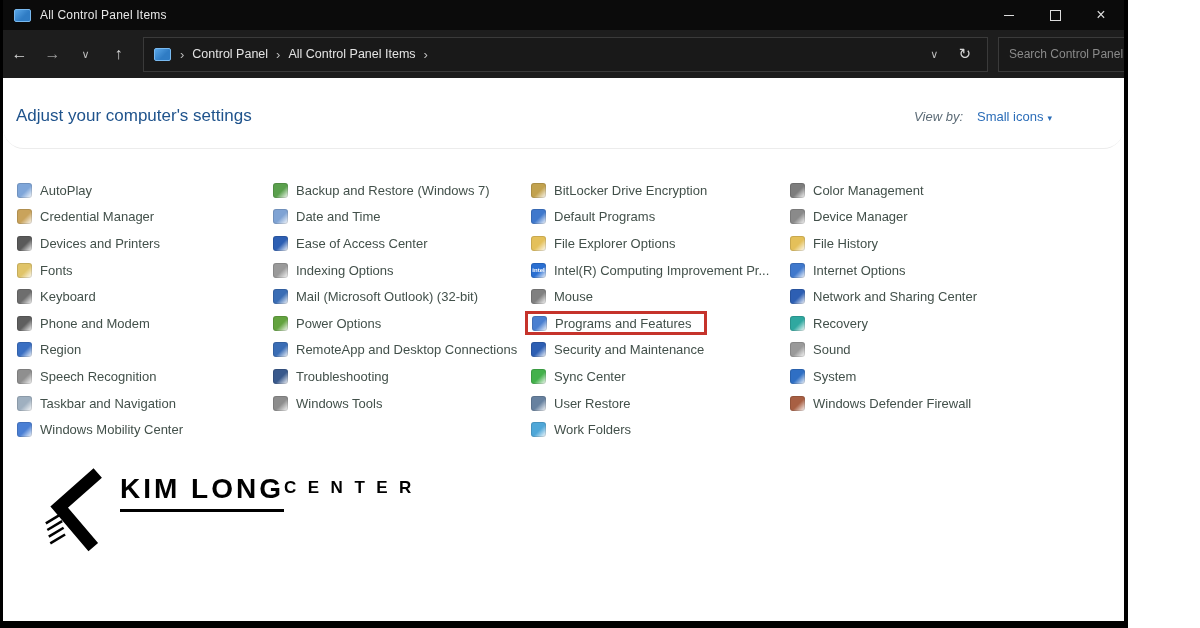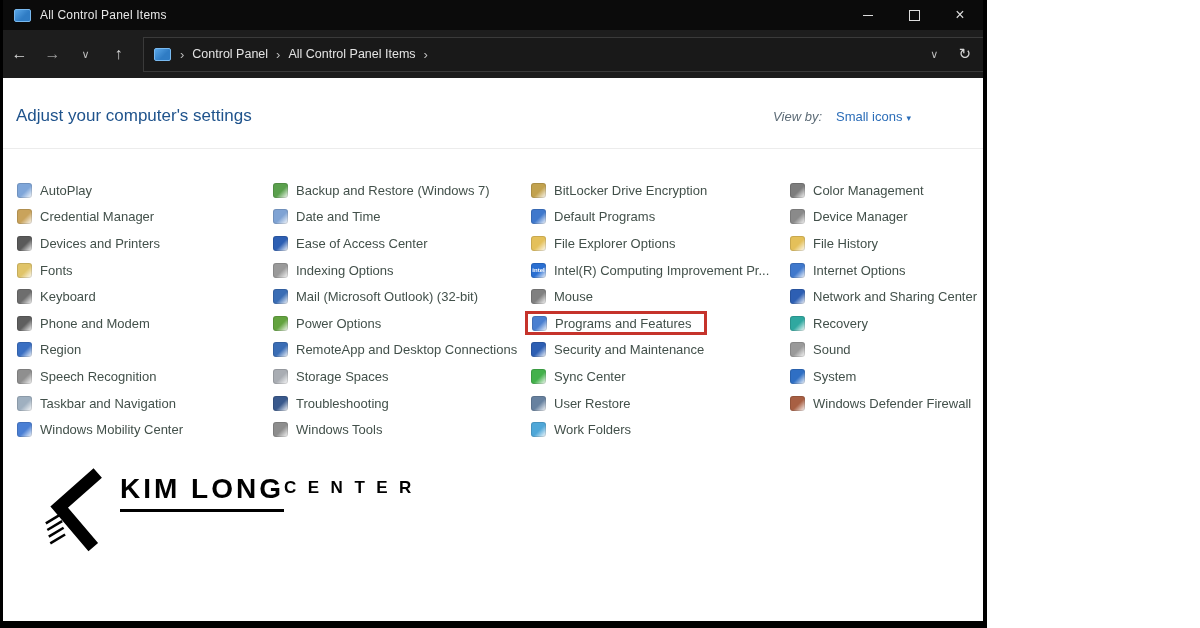--- a/index.html
+++ b/index.html
@@ -1,17 +1,17 @@
 <!DOCTYPE html>
 <html><head>
 <meta charset="utf-8">
 <style>
   html,body{margin:0;padding:0;}
   body{font-family:"Liberation Sans","DejaVu Sans",sans-serif; width:1200px; height:628px; overflow:hidden;}
-  .stage{position:relative;width:972px;height:628px;background:#000;padding-left:15px;}
+  .stage{position:relative;width:1128px;height:628px;background:#000;}
   .window{position:absolute;left:3px;top:0;right:4px;bottom:7px;background:#fff;overflow:hidden;}
 
   
   .titlebar{position:absolute;left:0;top:0;right:0;height:30px;background:#0b0b0b;display:flex;align-items:center;}
   .app-icon{width:17px;height:13px;border-radius:2px;margin:0 9px 0 11px;
     background:linear-gradient(135deg,#5aa7e8 0%,#2f7cc4 60%);border:1px solid #79b9ef;box-sizing:border-box;}
   .title-text{color:#e8e8e8;font-size:12px;letter-spacing:.2px;}
   .win-controls{margin-left:auto;display:flex;height:100%;}
   .win-btn{width:46px;height:100%;display:flex;align-items:center;justify-content:center;color:#dcdcdc;font-size:13px;}
   .glyph-min{display:block;width:10px;height:1px;background:#dcdcdc;}
@@ -35,21 +35,21 @@
     margin-left:10px;width:190px;box-sizing:border-box;}
   .searchbox input{flex:1;background:transparent;border:none;outline:none;color:#fca5a5;
     font-size:12px;padding:0 4px 0 10px;font-family:"Liberation Sans",sans-serif;}
   .searchbox input::placeholder{color:#8a8a8a;}
   .mag{position:relative;width:16px;height:16px;margin-right:10px;flex:0 0 auto;}
   .mag::before{content:"";position:absolute;left:2px;top:2px;width:7px;height:7px;border:1.5px solid #9a9a9a;border-radius:50%;}
   .mag::after{content:"";position:absolute;left:10px;top:10px;width:5px;height:1.5px;background:#9a9a9a;transform:rotate(45deg);transform-origin:0 0;}
 
   
   .content{position:absolute;left:0;top:78px;right:0;bottom:0;background:#fff;}
-  .page-header{position:absolute;left:0;top:0;right:0;height:70px;border-bottom:1px solid #ececec;}
+  .page-header{position:absolute;left:0;top:0;right:0;height:70px;border-bottom:1px solid #ececec;border-radius:21px;}
   .page-title{position:absolute;left:13px;top:28px;font-size:17px;color:#1f538c;}
   .viewby{position:absolute;right:72px;top:31px;font-size:13px;display:flex;align-items:center;gap:14px;}
   .viewby .lbl{color:#5d6c77;font-style:italic;}
   .viewby .val{color:#2b6db8;}
   .viewby .caret{font-size:9px;margin-left:4px;}
 
   .items-grid{position:absolute;left:0;top:99px;right:0;bottom:0;}
   .col{position:absolute;top:0;}
   .row{height:26.6px;display:flex;align-items:center;}
   .item{display:inline-flex;align-items:center;gap:8px;height:24px;padding:0 6px 0 1px;box-sizing:border-box;}
@@ -224,26 +224,20 @@
               </span>
             </div>
             <div class="row">
               <span class="item">
                 <span class="mini-icon" style="background: linear-gradient(135deg, rgb(58, 109, 181) 0%, rgb(58, 109, 181) 55%, rgba(255, 255, 255, 0.45) 100%);"></span>
                 <span class="label">RemoteApp and Desktop Connections</span>
               </span>
             </div>
             <div class="row">
               <span class="item">
-                <span class="mini-icon" style="background: linear-gradient(135deg, rgb(169, 173, 179) 0%, rgb(169, 173, 179) 55%, rgba(255, 255, 255, 0.45) 100%);"></span>
-                <span class="label">Storage Spaces</span>
-              </span>
-            </div>
-            <div class="row">
-              <span class="item">
                 <span class="mini-icon" style="background: linear-gradient(135deg, rgb(57, 89, 140) 0%, rgb(57, 89, 140) 55%, rgba(255, 255, 255, 0.45) 100%);"></span>
                 <span class="label">Troubleshooting</span>
               </span>
             </div>
             <div class="row">
               <span class="item">
                 <span class="mini-icon" style="background: linear-gradient(135deg, rgb(141, 141, 141) 0%, rgb(141, 141, 141) 55%, rgba(255, 255, 255, 0.45) 100%);"></span>
                 <span class="label">Windows Tools</span>
               </span>
             </div>

